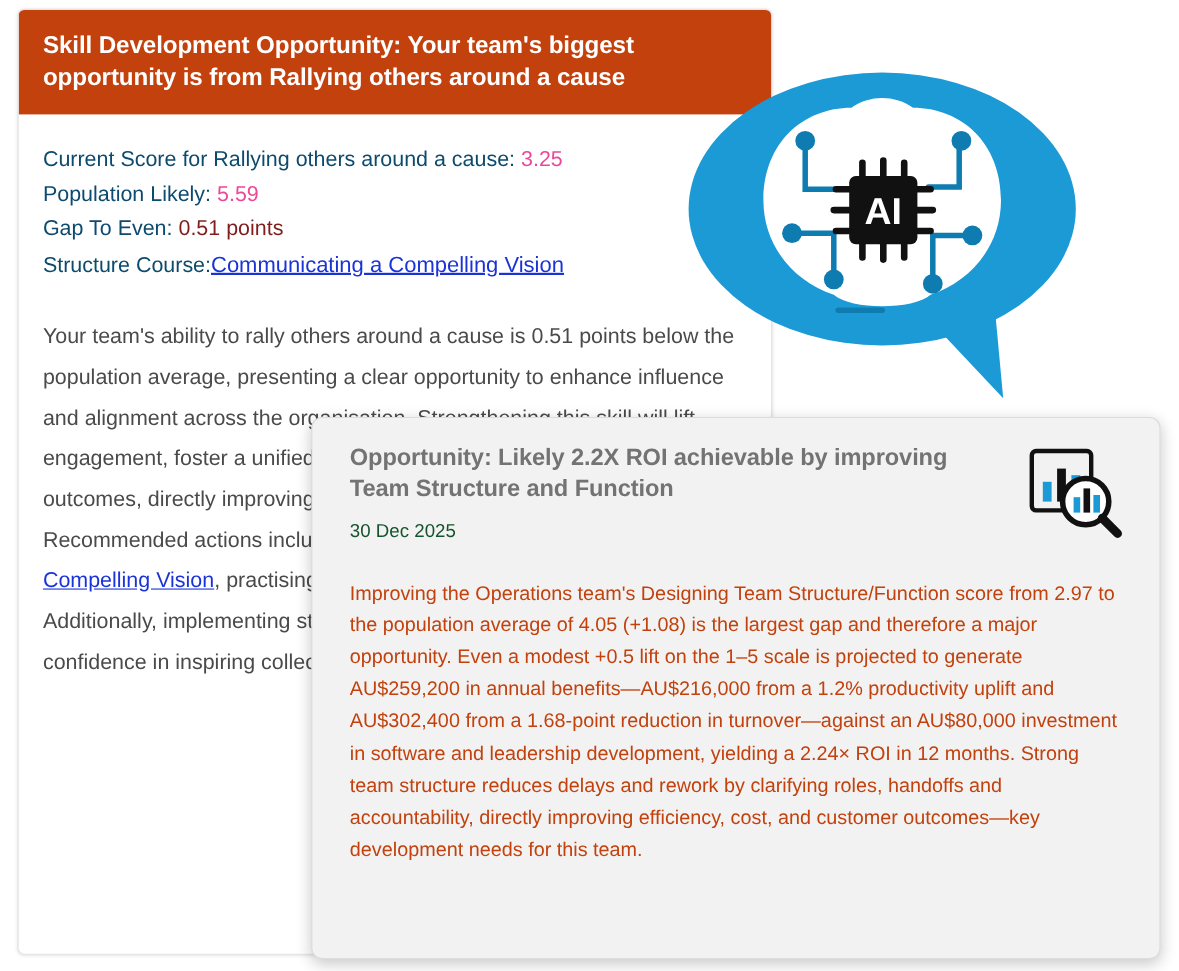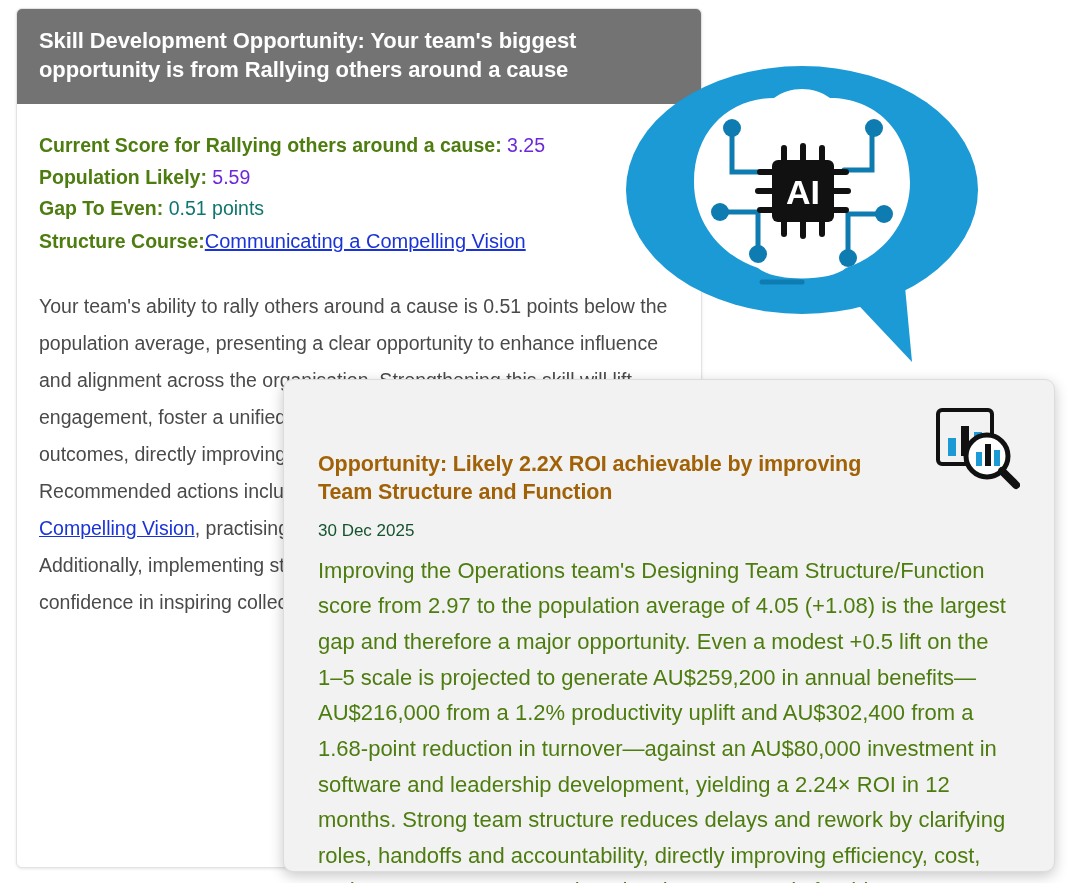--- a/index.html
+++ b/index.html
@@ -28,44 +28,44 @@
     width: 686px;
     height: 860px;
     background: #ffffff;
     border: 1px solid #e3e3e3;
     border-radius: 6px;
     box-shadow: 0 1px 3px rgba(0,0,0,0.10);
     overflow: hidden;
   }
 
   .skill-header {
-    background: #737373;
+    background: #c2410c;
     color: #ffffff;
     padding: 18px 22px 20px 22px;
     font-size: 22px;
     font-weight: bold;
     line-height: 1.30;
     letter-spacing: -0.1px;
     width: 686px;
   }
 
   .skill-body {
     padding: 26px 22px 10px 22px;
     color: #333333;
   }
 
   .stat-line {
     font-size: 19.5px;
     line-height: 1.62;
     color: #444444;
     white-space: nowrap;
   }
-  .stat-label { font-weight: bold; color: #4d7c0f; }
-  .stat-value { color: #6d28d9; }
-  .stat-value.gap { color: #0f766e; }
+  .stat-label { font-weight: normal; color: #0c4a6e; }
+  .stat-value { color: #ec4899; }
+  .stat-value.gap { color: #7f1d1d; }
 
   .course-link {
     color: #1a33d8;
     text-decoration: underline;
     font-size: 20px;
   }
 
   .skill-para {
     margin-top: 30px;
     font-size: 19.5px;
@@ -98,38 +98,37 @@
     background: #f2f2f2;
     border: 1px solid #dcdcdc;
     border-radius: 10px;
     box-shadow: 0 4px 14px rgba(0,0,0,0.22);
     padding: 22px 30px 18px 34px;
   }
 
   .opp-title {
     font-size: 21.5px;
     font-weight: bold;
-    color: #a16207;
+    color: #737373;
     line-height: 1.32;
     width: 560px;
     letter-spacing: -0.1px;
-    margin-top: 48px;
   }
 
   .opp-date {
     margin-top: 14px;
     font-size: 17px;
     color: #14532d;
   }
 
   .opp-body {
-    margin-top: 12px;
-    font-size: 22px;
+    margin-top: 32px;
+    font-size: 18px;
     line-height: 1.62;
-    color: #4d7c0f;
+    color: #c2410c;
     width: 700px;
   }
 
   .opp-icon {
     position: absolute;
     right: 34px;
     top: 26px;
     width: 86px;
     height: 86px;
   }

